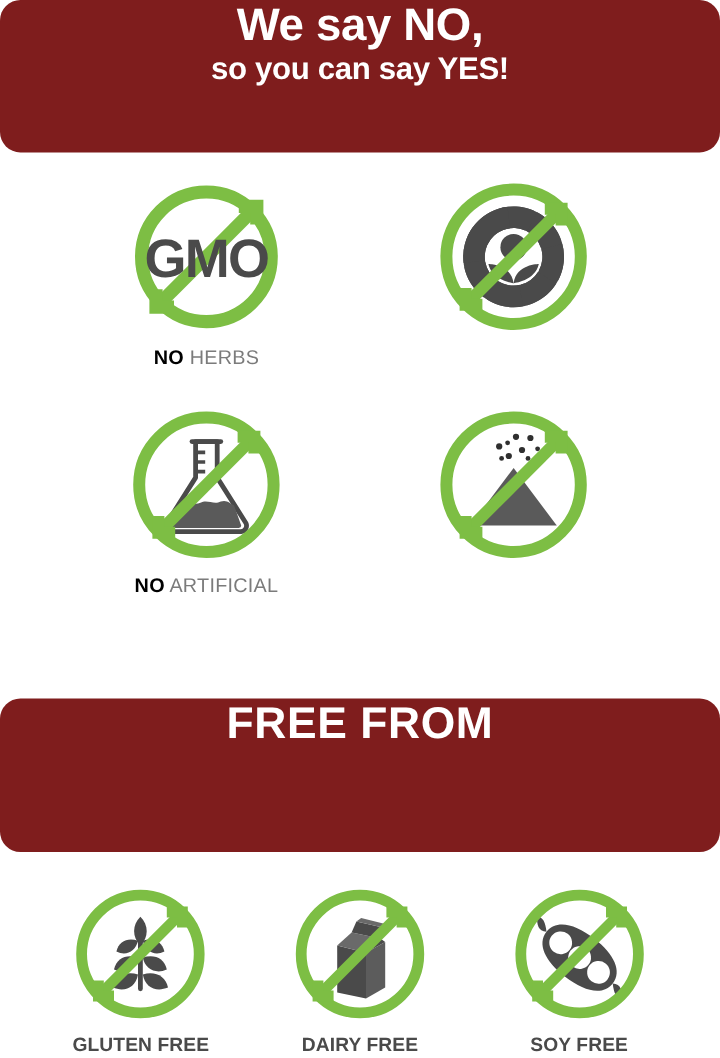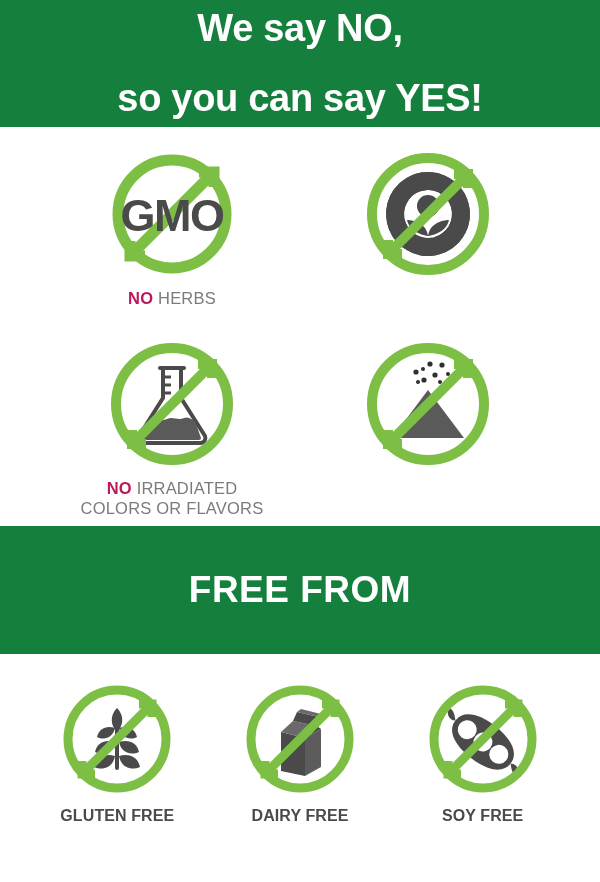--- a/index.html
+++ b/index.html
@@ -7,33 +7,34 @@
   body {
     font-family:"Liberation Sans", sans-serif;
     background:#ffffff;
     color:#4a4a4a;
     overflow:hidden;
   }
   .page { position:relative; width:600px; height:882px; background:#ffffff; }
 
   
   .banner {
-    background:#15803d;
+    background:#7f1d1d;
     color:#ffffff;
     text-align:center;
     display:flex;
     flex-direction:column;
     align-items:center;
-    justify-content:center;
+    justify-content:flex-start;
+    border-radius:17px;
   }
   .banner-top { height:127px; }
-  .banner-mid { height:128px; }
+  .banner-mid { height:128px; margin-top:56px; }
   .banner-line { font-weight:bold; line-height:1.12; letter-spacing:-0.3px; white-space:pre; }
   .banner-top .l1 { font-size:38px; }
-  .banner-top .l2 { font-size:38px;margin-top:27px; }
+  .banner-top .l2 { font-size:26px; }
   .banner-mid .l1 { font-size:37px; letter-spacing:0.5px; }
   .banner-mid .l2 { font-size:37px; letter-spacing:-0.2px; }
 
   
   .no-grid {
     display:grid;
     grid-template-columns:1fr 1fr;
     grid-template-rows:190px 190px;
     padding:19px 44px 0 44px;
   }
@@ -45,21 +46,21 @@
   }
   .no-icon { width:136px; height:136px; }
   .no-label {
     margin-top:6px;
     text-align:center;
     font-size:16.5px;
     line-height:1.22;
     color:#7b7b7b;
     letter-spacing:0.2px;
   }
-  .no-label b { color:#be185d; font-weight:bold; }
+  .no-label b { color:#000000; font-weight:bold; }
 
   
   .allergen-row {
     display:grid;
     grid-template-columns:1fr 1fr 1fr;
     padding:26px 26px 0 26px;
   }
   .allergen-cell {
     display:flex;
     flex-direction:column;
@@ -143,22 +144,21 @@
 
         <path d="M46 85 C52 80 57 86 63 83 C69 80 74 85 80 82 C85 80 88 84 91 85 L97 102 A2 2 0 0 1 95 104 L41 104 A2 2 0 0 1 39 102 Z" fill="#5a5a5a"></path>
 
         <circle cx="68" cy="68" r="56" fill="none" stroke="#7dbe44" stroke-width="10"></circle>
         <line x1="32" y1="104" x2="104" y2="32" stroke="#7dbe44" stroke-width="10"></line>
         <path d="M94 28 L108 28 L108 42" fill="none" stroke="#7dbe44" stroke-width="10"></path>
         <path d="M42 108 L28 108 L28 94" fill="none" stroke="#7dbe44" stroke-width="10"></path>
       </svg>
       <div class="no-label">
         <b>NO</b>
-        <span>IRRADIATED</span><br>
-        <span>COLORS OR FLAVORS</span>
+        <span>ARTIFICIAL</span><br>
       </div>
     </div>
 
     <div class="no-cell">
       <svg class="no-icon" viewBox="0 0 136 136">
 
         <path d="M68 54 L104 102 L32 102 Z" fill="#5a5a5a"></path>
 
         <g fill="#2f2f2f">
           <circle cx="64" cy="44" r="2.6"></circle>

